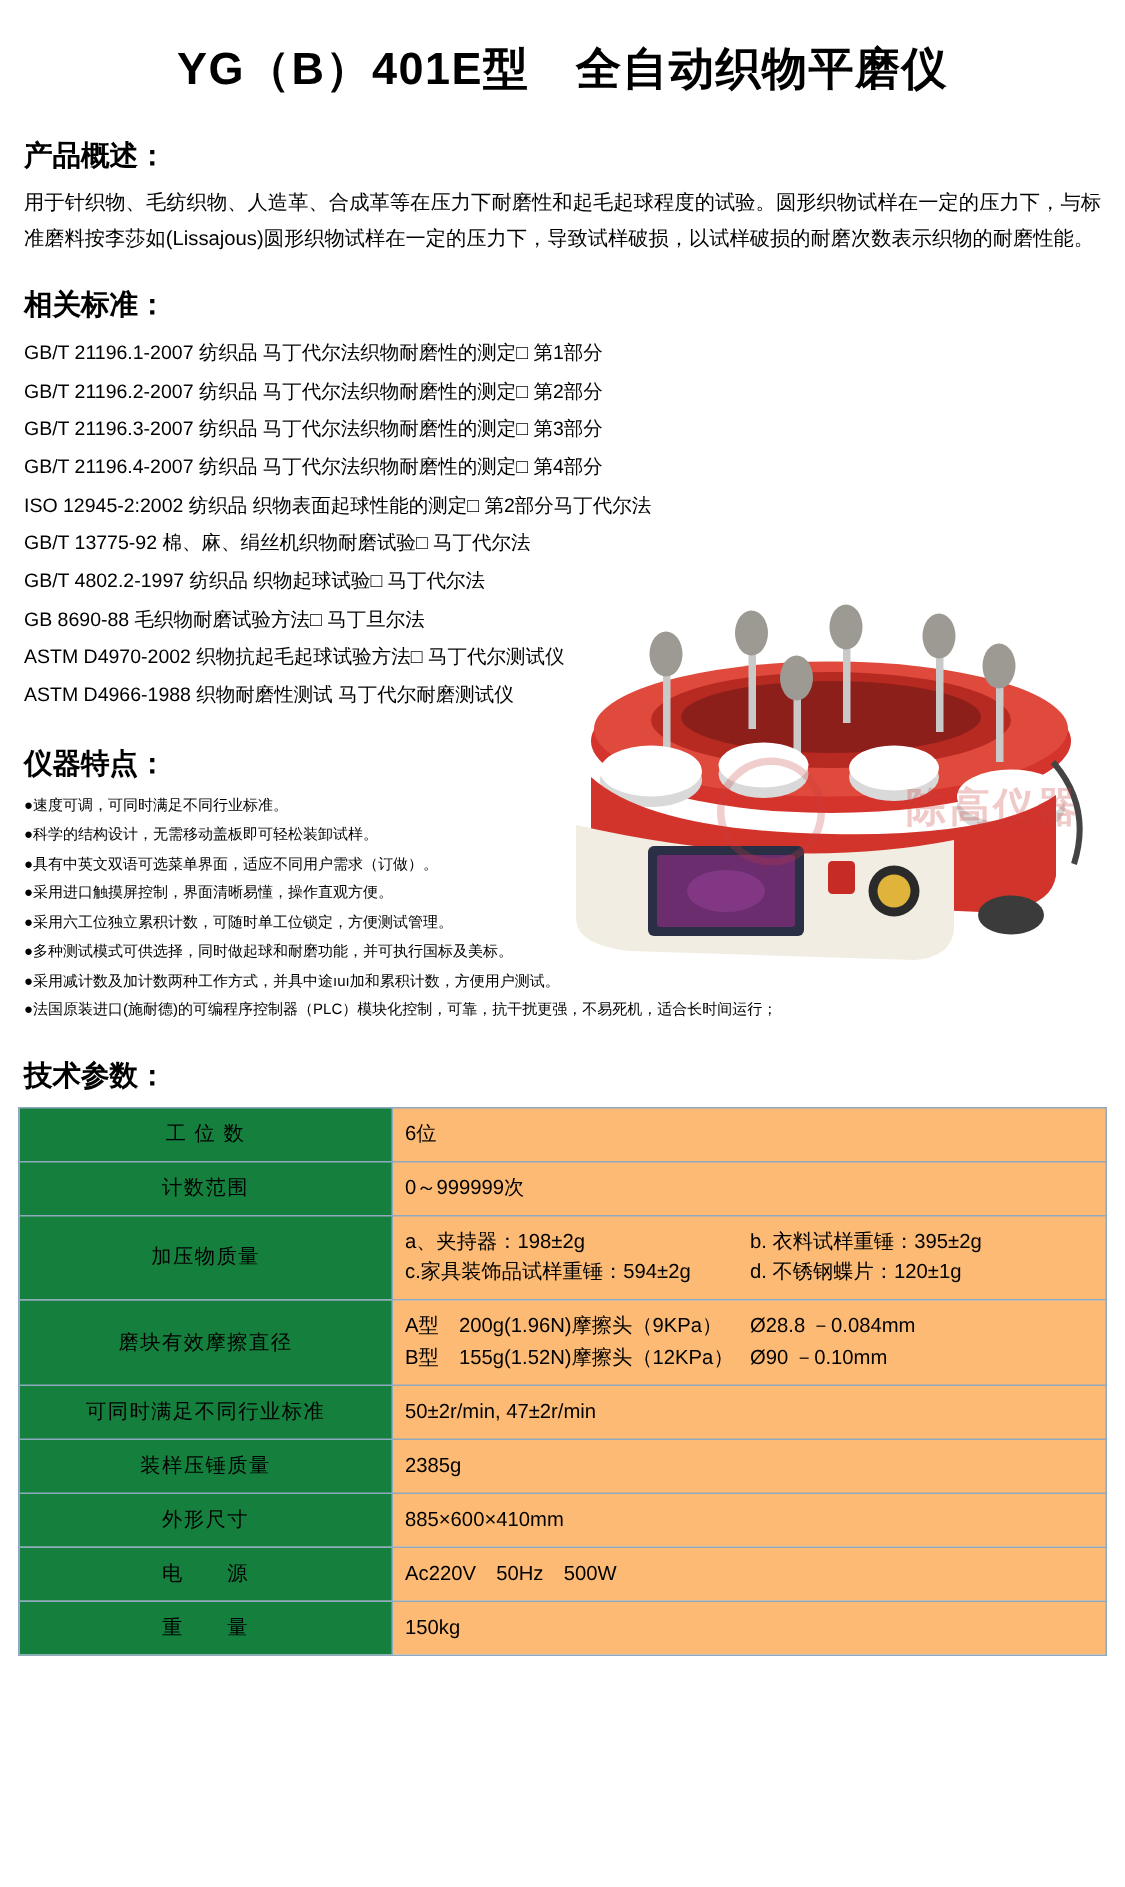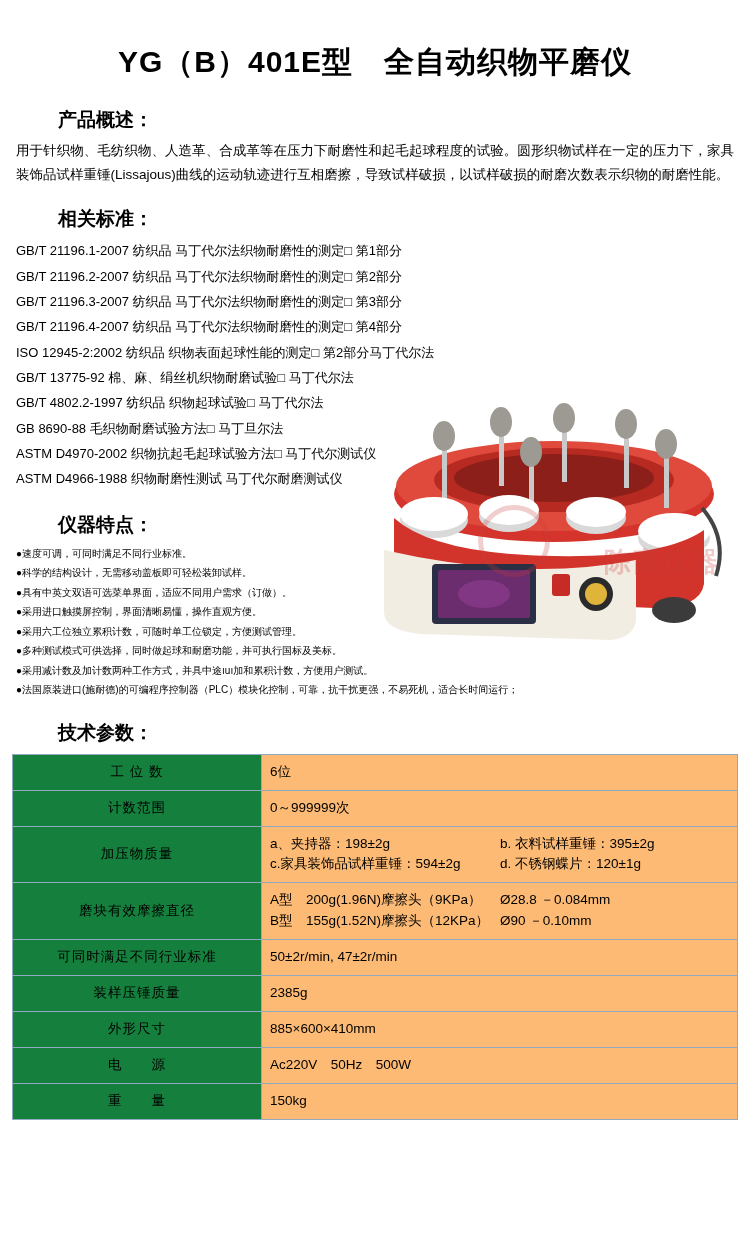--- a/index.html
+++ b/index.html
@@ -13,38 +13,37 @@
     position: relative;
     font-family: "Liberation Sans", "DejaVu Sans", sans-serif;
     color: #000000;
     overflow: hidden;
   }
   .page {
     position: relative;
     width: 750px;
     height: 1258px;
     box-sizing: border-box;
-    padding: 16px 12px;
+    padding: 0 12px;
   }
   .title {
     text-align: center;
     font-weight: bold;
     font-size: 30px;
     letter-spacing: 1px;
     padding-top: 26px;
     padding-bottom: 4px;
     white-space: pre;
   }
   .section-head {
     font-weight: bold;
     font-size: 19px;
     margin-top: 20px;
     margin-bottom: 6px;
     padding-left: 4px;
-    margin-left: 42px;
   }
   .para {
     font-size: 13.5px;
     line-height: 1.75;
     text-align: justify;
     padding: 0 4px;
   }
   .std-list {
     padding-left: 4px;
     margin-top: 4px;
@@ -71,21 +70,21 @@
     right: 6px;
     top: 398px;
     width: 420px;
     height: 260px;
     z-index: 2;
     pointer-events: none;
   }
   .watermark {
     position: absolute;
     right: 30px;
-    top: 544px;
+    top: 520px;
     font-size: 27px;
     font-weight: bold;
     color: rgba(200,60,60,0.28);
     letter-spacing: 2px;
     z-index: 4;
     white-space: nowrap;
     font-family: Liberation Serif, serif;
   }
   .wm-ring {
     position: absolute;
@@ -126,21 +125,21 @@
   .val .two-col .c1 { width: 230px; }
 </style>
 </head>
 <body>
 
 <div class="page">
 
   <div class="title">YG（B）401E型　全自动织物平磨仪</div>
 
   <div class="section-head">产品概述：</div>
-  <div class="para">用于针织物、毛纺织物、人造革、合成革等在压力下耐磨性和起毛起球程度的试验。圆形织物试样在一定的压力下，家具装饰品试样重锤(Lissajous)曲线的运动轨迹进行互相磨擦，导致试样破损，以试样破损的耐磨次数表示织物的耐磨性能。</div>
+  <div class="para">用于针织物、毛纺织物、人造革、合成革等在压力下耐磨性和起毛起球程度的试验。圆形织物试样在一定的压力下，与标准磨料按李莎如(Lissajous)圆形织物试样在一定的压力下，导致试样破损，以试样破损的耐磨次数表示织物的耐磨性能。</div>
 
   <div class="section-head">相关标准：</div>
   <div class="std-list">
     <div class="std-item">GB/T 21196.1-2007 纺织品 马丁代尔法织物耐磨性的测定□ 第1部分</div>
     <div class="std-item">GB/T 21196.2-2007 纺织品 马丁代尔法织物耐磨性的测定□ 第2部分</div>
     <div class="std-item">GB/T 21196.3-2007 纺织品 马丁代尔法织物耐磨性的测定□ 第3部分</div>
     <div class="std-item">GB/T 21196.4-2007 纺织品 马丁代尔法织物耐磨性的测定□ 第4部分</div>
     <div class="std-item">ISO 12945-2:2002 纺织品 织物表面起球性能的测定□ 第2部分马丁代尔法</div>
     <div class="std-item">GB/T 13775-92 棉、麻、绢丝机织物耐磨试验□ 马丁代尔法</div>
     <div class="std-item">GB/T 4802.2-1997 纺织品 织物起球试验□ 马丁代尔法</div>

